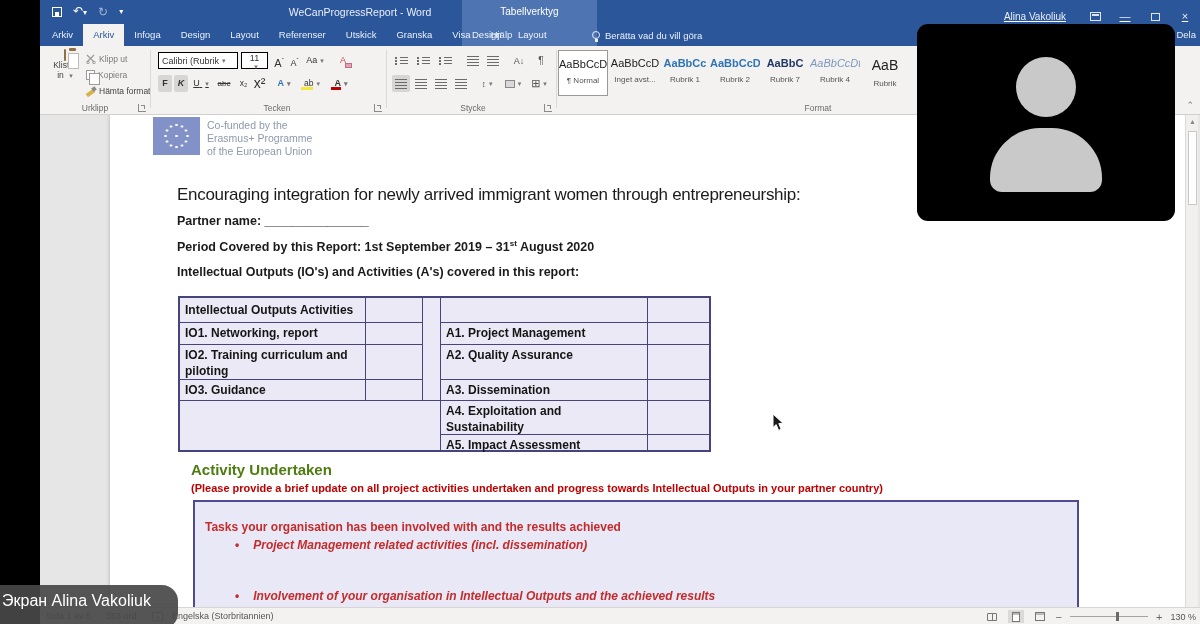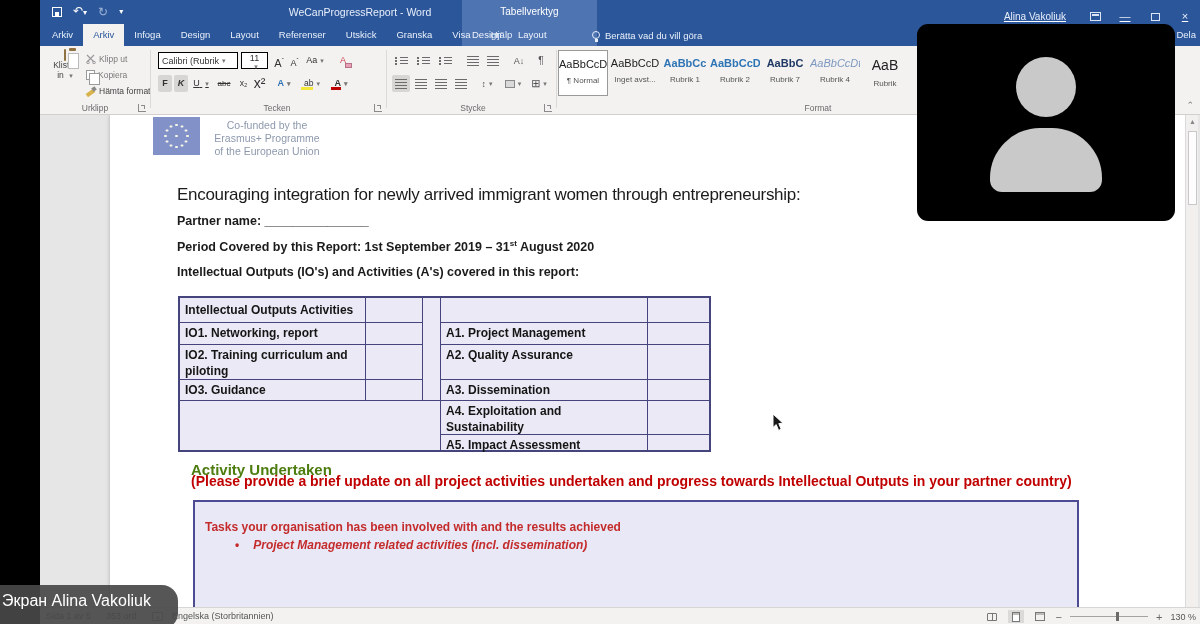--- a/index.html
+++ b/index.html
@@ -93,36 +93,36 @@
   .rib-collapse { position:absolute; right:6px; bottom:4px; font-size:9px; color:#777; }
 
   
   .docarea { position:absolute; left:0; top:115px; width:1160px; height:492px; background:#e6e6e6; overflow:hidden; }
   .page { position:absolute; left:70px; top:0; width:1075px; height:492px; background:#fff; box-shadow:0 0 4px rgba(0,0,0,.25); }
   .doc { position:absolute; inset:0; color:#1b1b1b; }
 
   .euflag { position:absolute; left:113px; top:2px; width:47px; height:38px; background:#8292c8; }
   .eustars { position:absolute; left:50%; top:50%; width:2.4px; height:2.4px; border-radius:50%; background:#f6f8e8; margin:-1.2px;
     box-shadow:0 -11px 0 #f6f8e8,5.5px -9.5px 0 #f6f8e8,9.5px -5.5px 0 #f6f8e8,11px 0 0 #f6f8e8,9.5px 5.5px 0 #f6f8e8,5.5px 9.5px 0 #f6f8e8,0 11px 0 #f6f8e8,-5.5px 9.5px 0 #f6f8e8,-9.5px 5.5px 0 #f6f8e8,-11px 0 0 #f6f8e8,-9.5px -5.5px 0 #f6f8e8,-5.5px -9.5px 0 #f6f8e8; }
-  .eutext { position:absolute; left:167px; top:4px; width:120px; text-align:center; font-size:10.5px; line-height:13px; color:#8e99ad; }
+  .eutext { position:absolute; left:167px; top:4px; width:120px; text-align:left; font-size:10.5px; line-height:13px; color:#8e99ad; }
 
   .doc-title { position:absolute; left:137px; top:70px; width:820px; font-size:17px; font-weight:normal; letter-spacing:-.3px; white-space:nowrap; }
   .doc-line { position:absolute; left:137px; font-size:12.5px; font-weight:bold; white-space:nowrap; }
   .doc-line sup { font-size:8px; }
 
   
   .wtable { position:absolute; left:138px; top:181px; width:533px; height:156px; background:#eae9f5; border:2px solid #45447d; }
   .tln { position:absolute; background:#45447d; }
   .tcell { position:absolute; font-size:12px; font-weight:bold; line-height:16px; color:#151515; }
   .thead-r { text-align:center; }
 
   .cursor-arrow { position:absolute; left:732px; top:298px; width:13px; height:19px; }
 
   .act-head { position:absolute; left:151px; top:346px; font-size:15px; font-weight:600; color:#4d7c0f; }
-  .act-note { position:absolute; left:151px; top:358px; font-size:14px; font-weight:bold; color:#c00000; white-space:nowrap; }
+  .act-note { position:absolute; left:151px; top:367px; font-size:11px; font-weight:bold; color:#c00000; white-space:nowrap; }
 
   .redbox { position:absolute; left:153px; top:385px; width:886px; height:110px; background:#e9e8f6; border:2px solid #4c4b94; }
   .rb-intro { position:absolute; left:10px; top:18px; font-size:12px; font-weight:bold; color:#c42c2c; }
   .rb-bullet { position:absolute; left:40px; font-size:12px; font-weight:bold; font-style:italic; color:#c42c2c; }
   .rb-bullet .dot { font-style:normal; margin-right:14px; }
 
   
   .scrollbar { position:absolute; right:2px; top:0; bottom:0; width:13px; background:#f1f0ef; border-left:1px solid #dadada; }
   .sb-up { position:absolute; top:3px; left:0; width:13px; text-align:center; font-size:7px; color:#888; }
   .sb-thumb { position:absolute; left:1.5px; top:16px; width:9px; height:74px; background:#fdfdfd; border:1px solid #c8c8c8; }
@@ -387,20 +387,21 @@
         <svg class="cursor-arrow" viewBox="0 0 13 19">
           <path d="M1 1 L1 14.5 L4.2 11.6 L6.6 17.4 L9.2 16.2 L6.8 10.6 L11 10.2 Z" fill="#1a1a1a" stroke="#fff" stroke-width="1"></path>
         </svg>
 
         <div class="act-head">Activity Undertaken</div>
         <div class="act-note">(Please provide a brief update on all project activities undertaken and progress towards Intellectual Outputs in your partner country)</div>
 
         <div class="redbox">
           <div class="rb-intro">Tasks your organisation has been involved with and the results achieved</div>
           <div class="rb-bullet" style="top:36px;"><span class="dot">•</span><span>Project Management related activities (incl. dissemination)</span></div>
+          <div class="rb-bullet" style="top:87px;"><span class="dot">•</span><span>Involvement of your organisation in Intellectual Outputs and the achieved results</span></div>
         </div>
 
         <div class="scrollbar">
           <div class="sb-up">▲</div>
           <div class="sb-thumb"></div>
         </div>
       </div>
     </div>
 
     <div class="statusbar">

